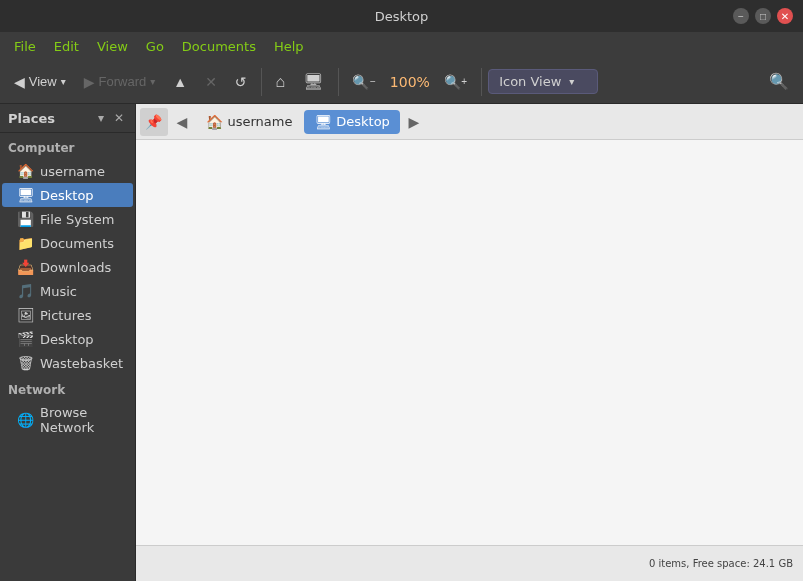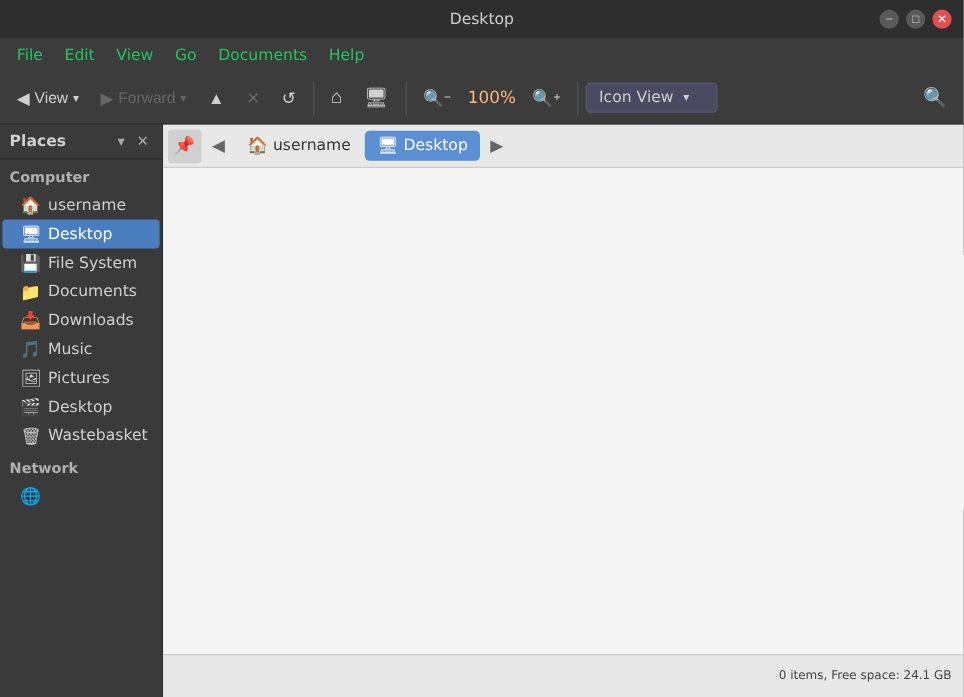--- a/index.html
+++ b/index.html
@@ -54,21 +54,21 @@
       display: flex;
       align-items: center;
       height: 28px;
       padding: 0 6px;
       gap: 2px;
     }
     .menubar-item {
       padding: 3px 8px;
       border-radius: 3px;
       cursor: pointer;
-      color: #22c55e;
+      color: #84cc16;
       font-size: 13px;
     }
 
     
     .toolbar {
       background: #3c3c3c;
       display: flex;
       align-items: center;
       height: 44px;
       padding: 0 6px;
@@ -393,20 +393,21 @@
       <span>Desktop</span>
     </div>
     <div class="sidebar-item">
       <span class="sidebar-item-icon">🗑</span>
       <span>Wastebasket</span>
     </div>
 
     <div class="sidebar-section-label">Network</div>
     <div class="sidebar-item">
       <span class="sidebar-item-icon">🌐</span>
+      <span>Browse Network</span>
     </div>
   </div>
 
   <div class="content-area">
 
     <div class="pathbar">
       <div class="pathbar-pin">
         <span>📌</span>
       </div>
       <div class="pathbar-nav">

